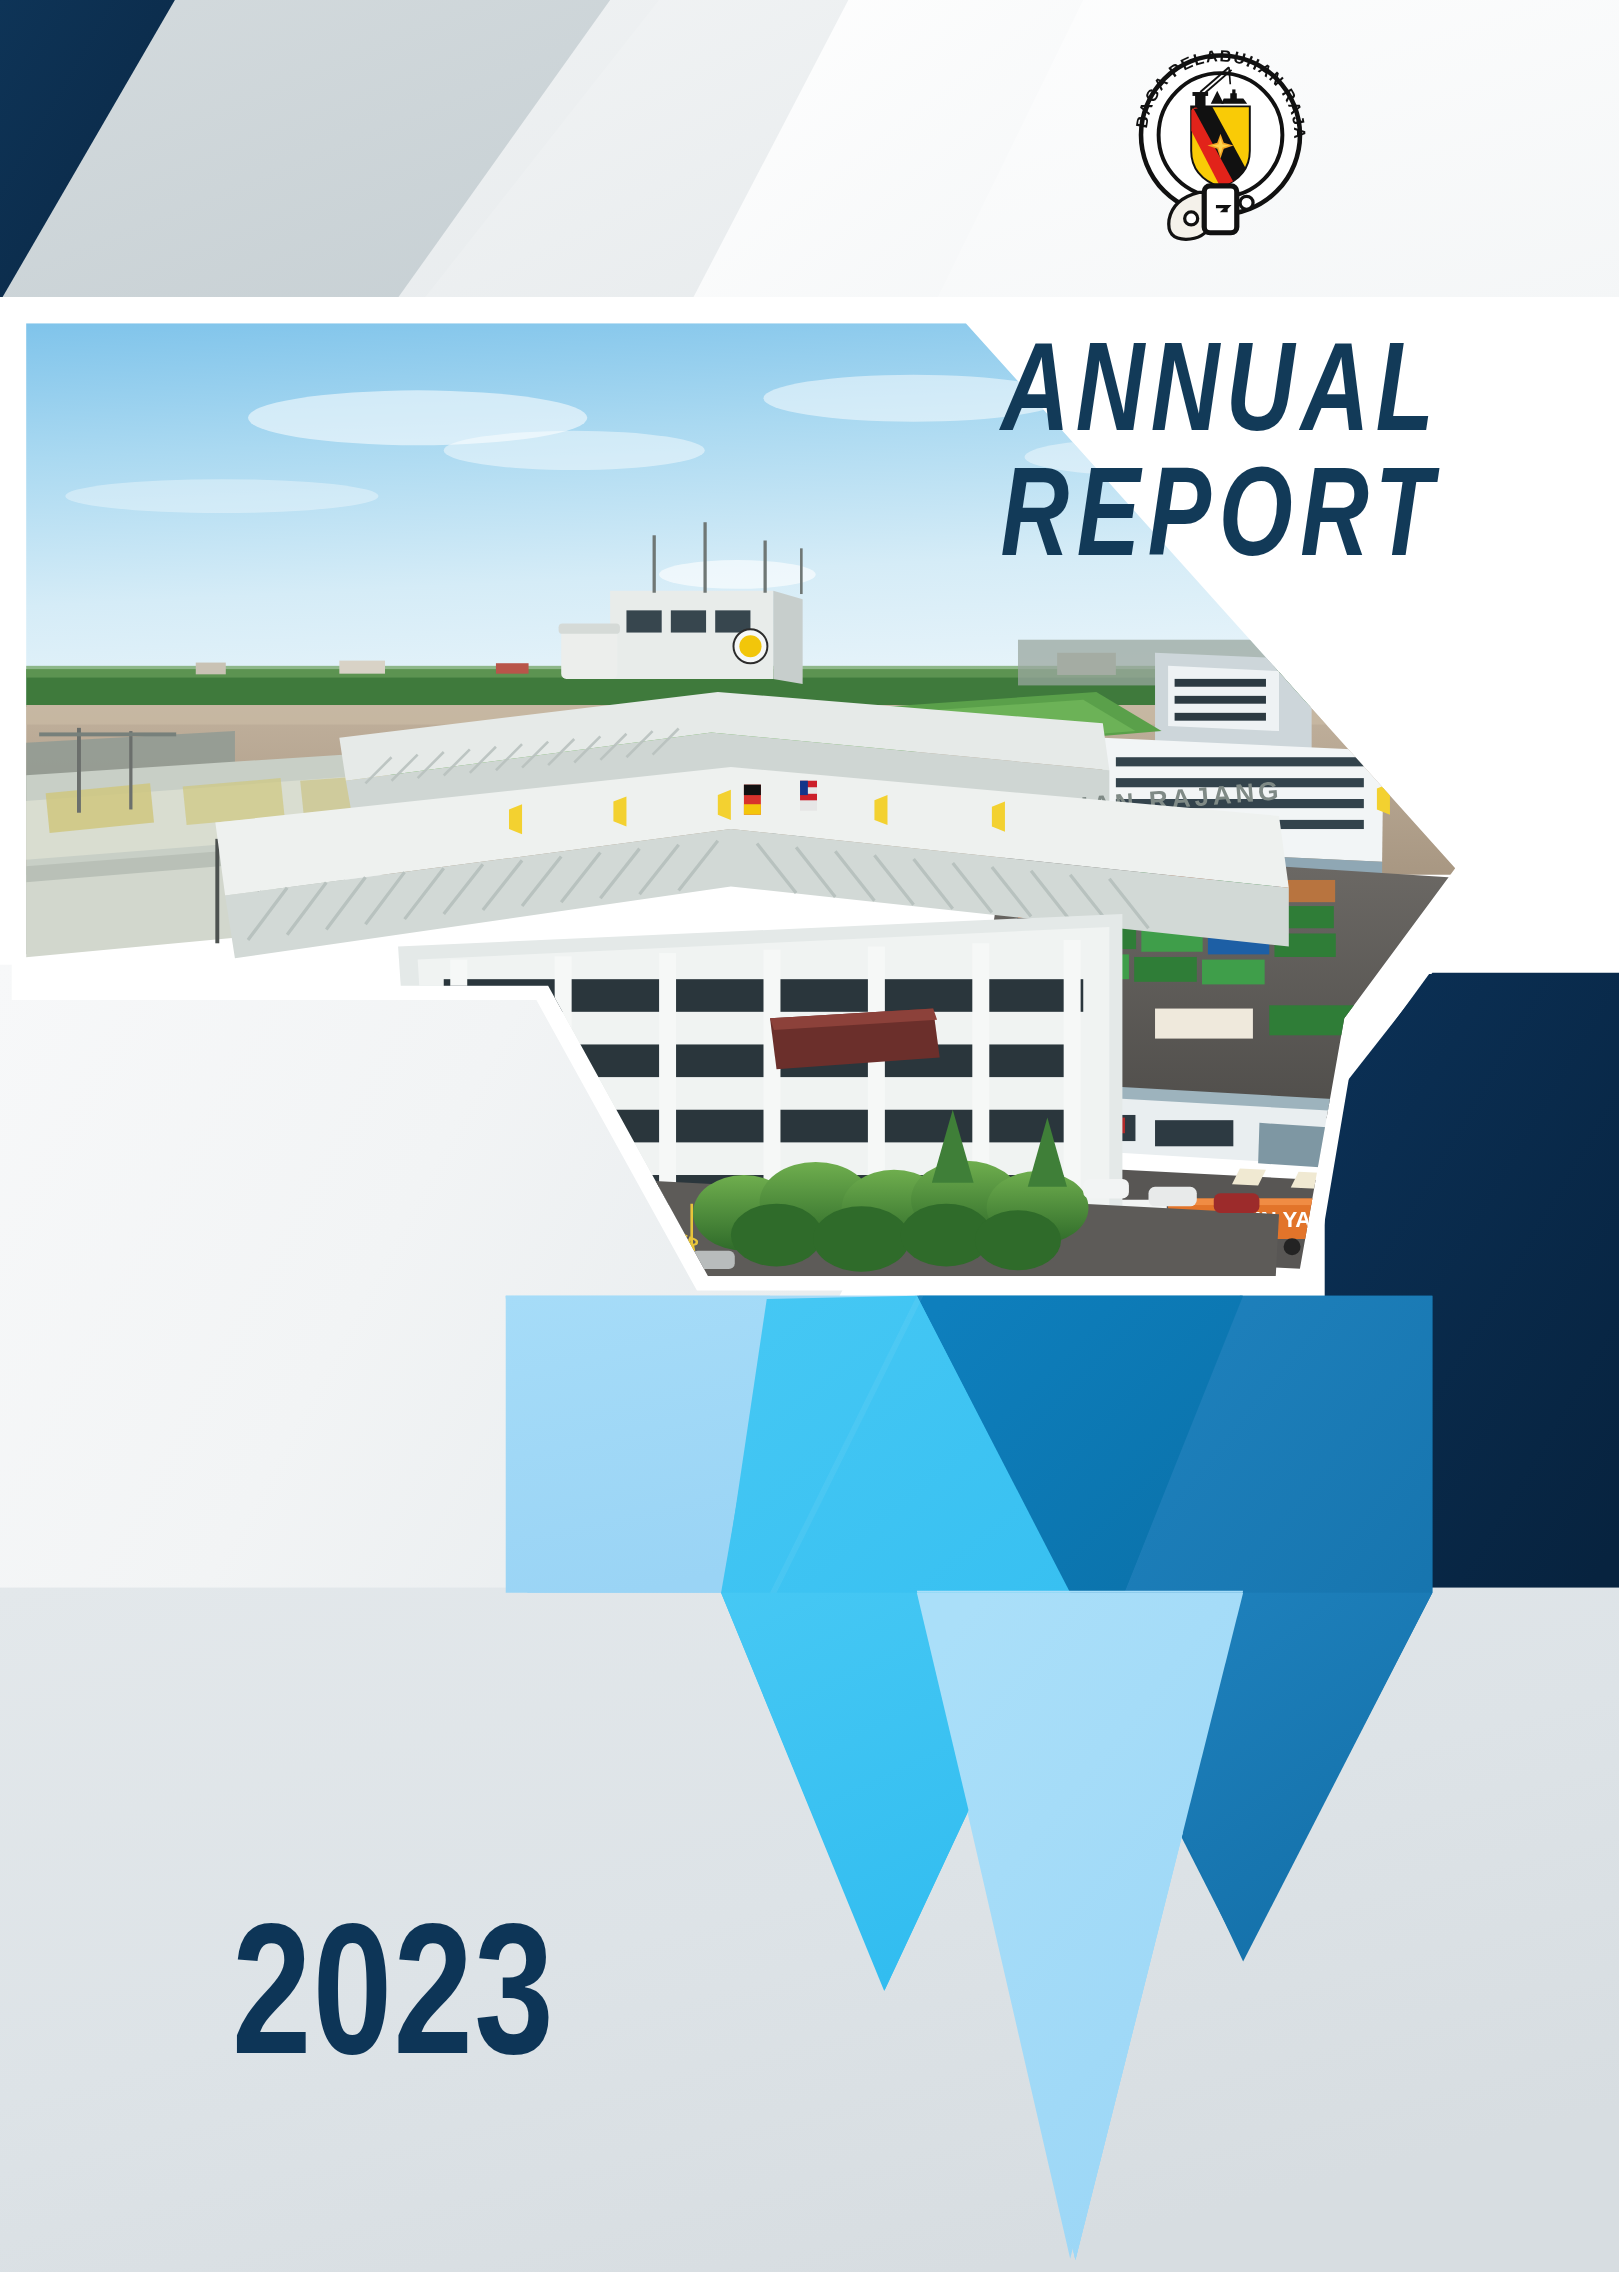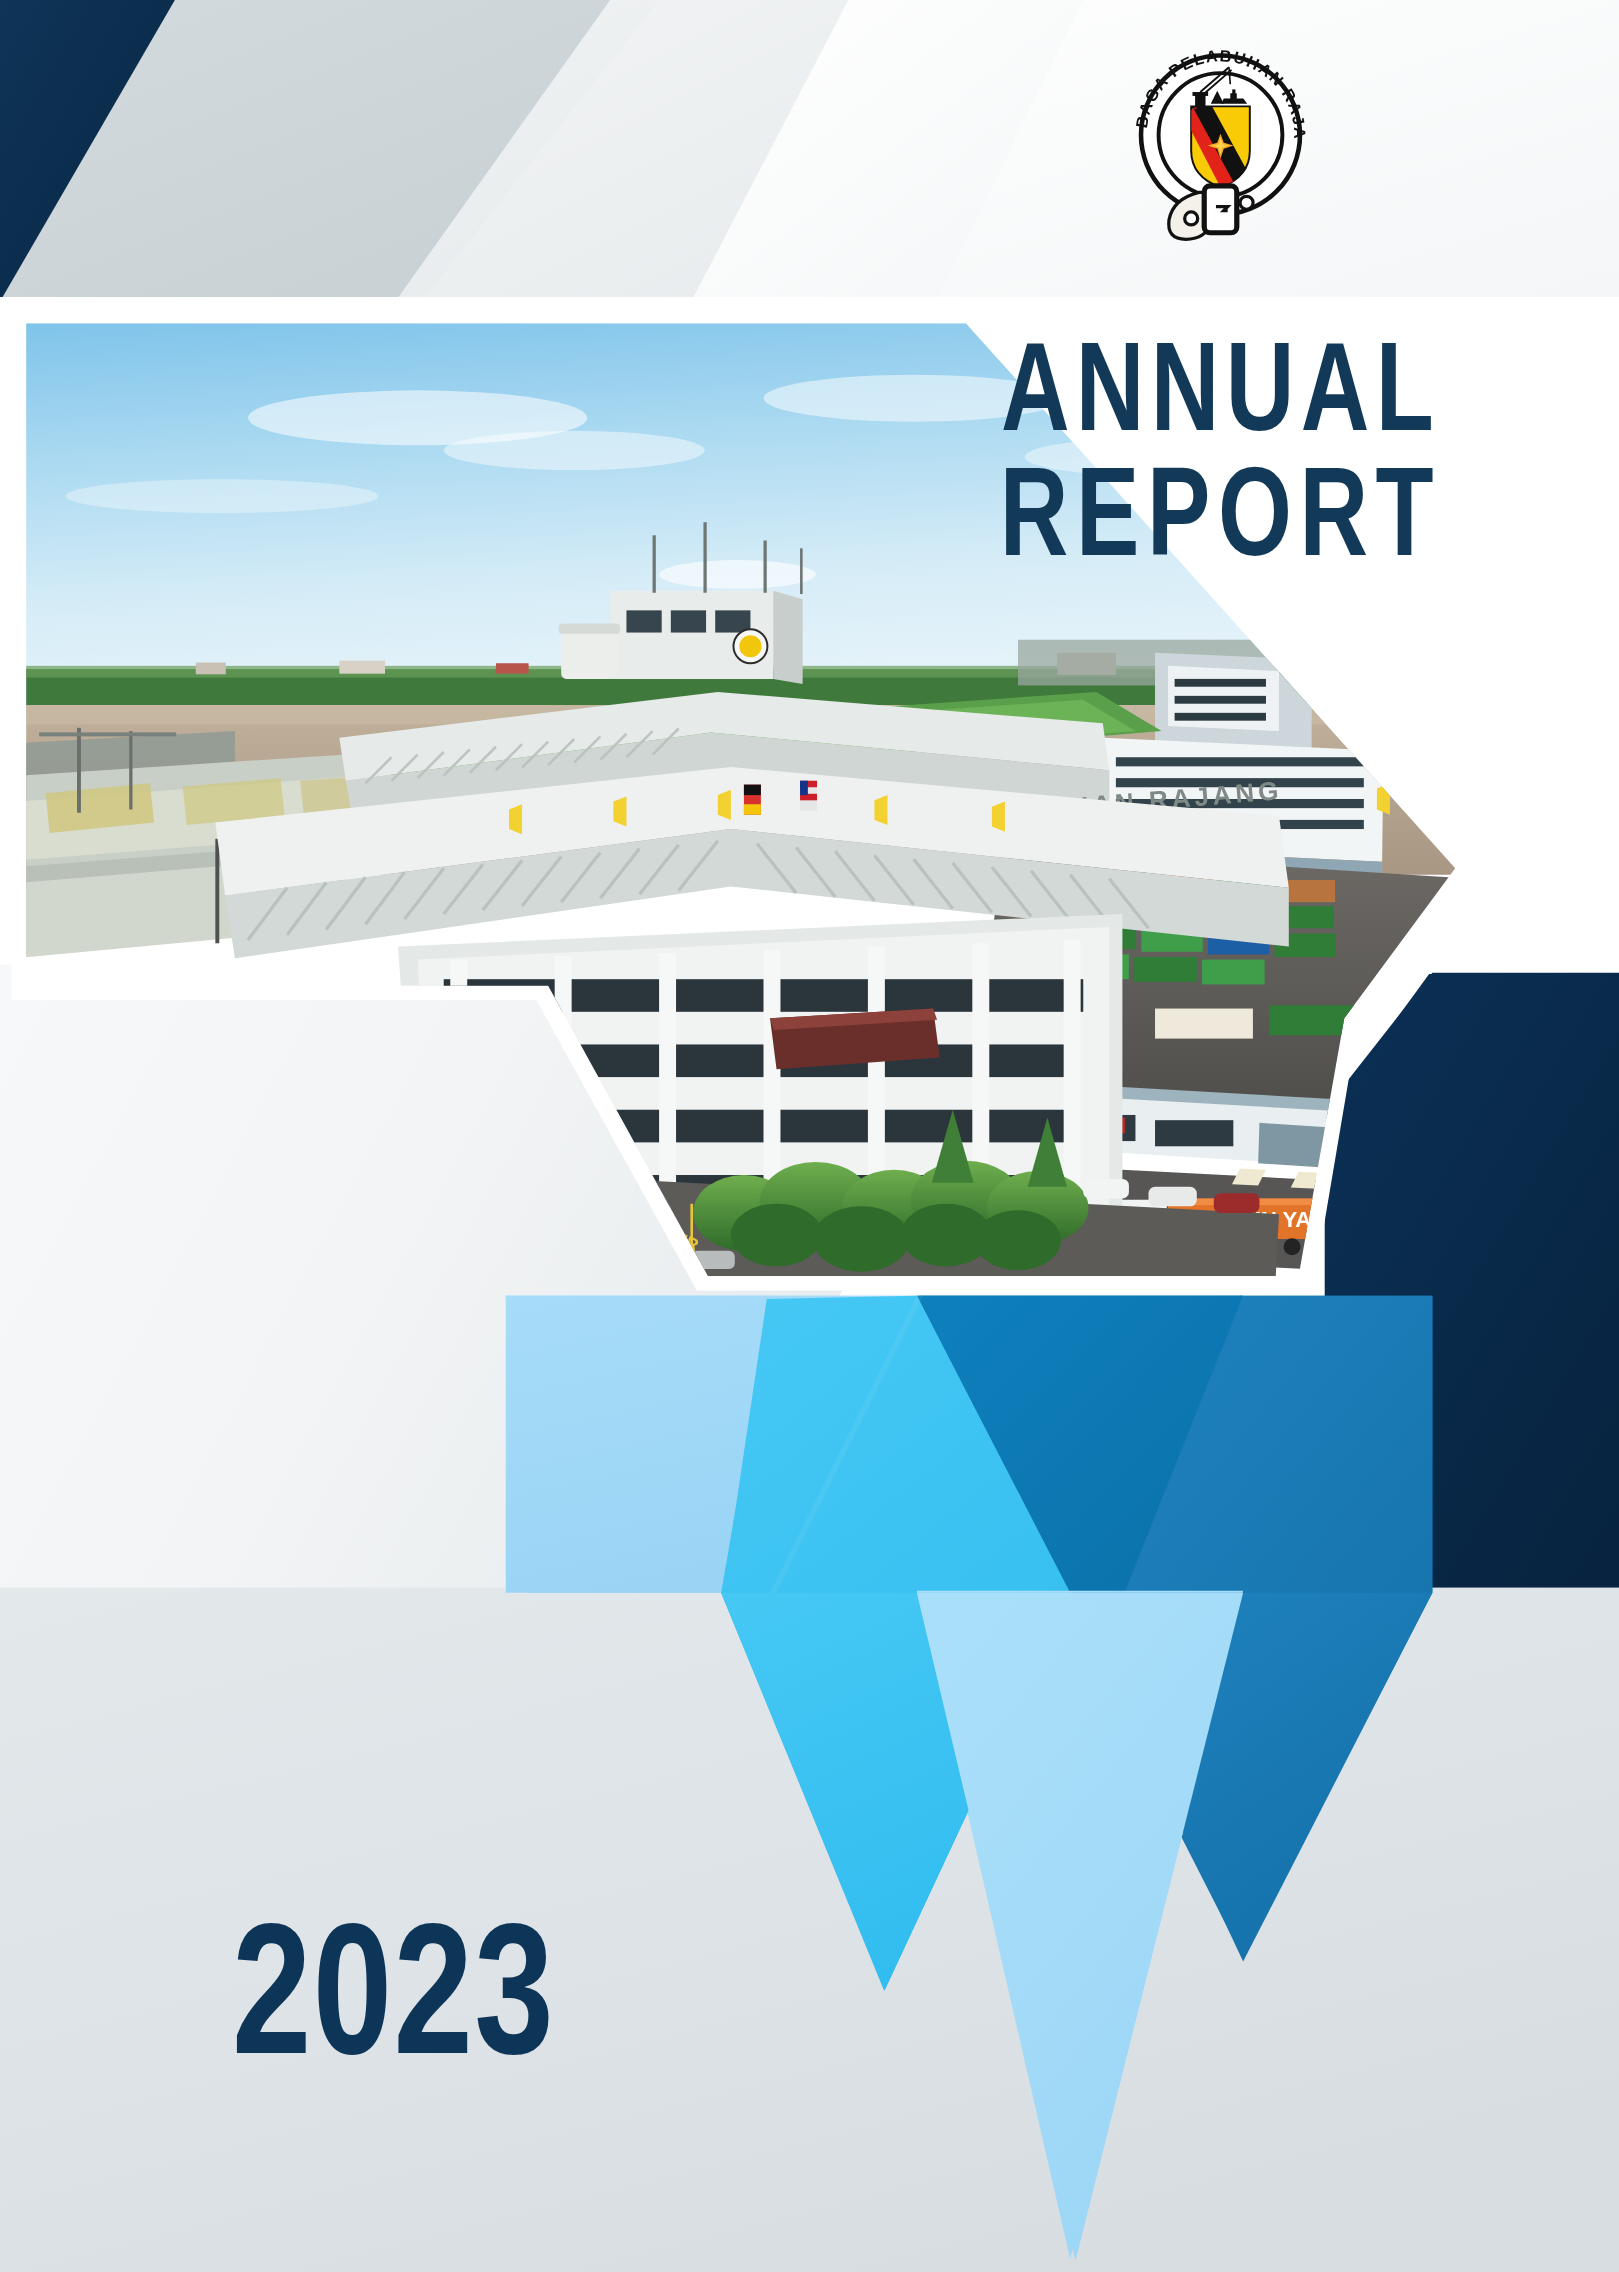--- a/index.html
+++ b/index.html
@@ -12,21 +12,21 @@
   #cover {
     position:absolute; inset:0;
     width:1619px; height:2273px;
     background:#ffffff;
   }
   .layer { position:absolute; inset:0; width:1619px; height:2273px; }
 
   
   #title-block {
     position:absolute; left:927px; top:307px; width:587px; height:274px;
-    text-align:center; z-index:40;
+    text-align:center; z-index:40;font-style:italic;
   }
   #title-line1, #title-line2 {
     display:block;
     color:#123a58;
     font-family:"Liberation Sans", sans-serif;
     font-weight:700;
     font-size:98px;
     line-height:1.28;
     letter-spacing:6.5px;
     transform:scaleY(1.28) scaleX(0.97);

